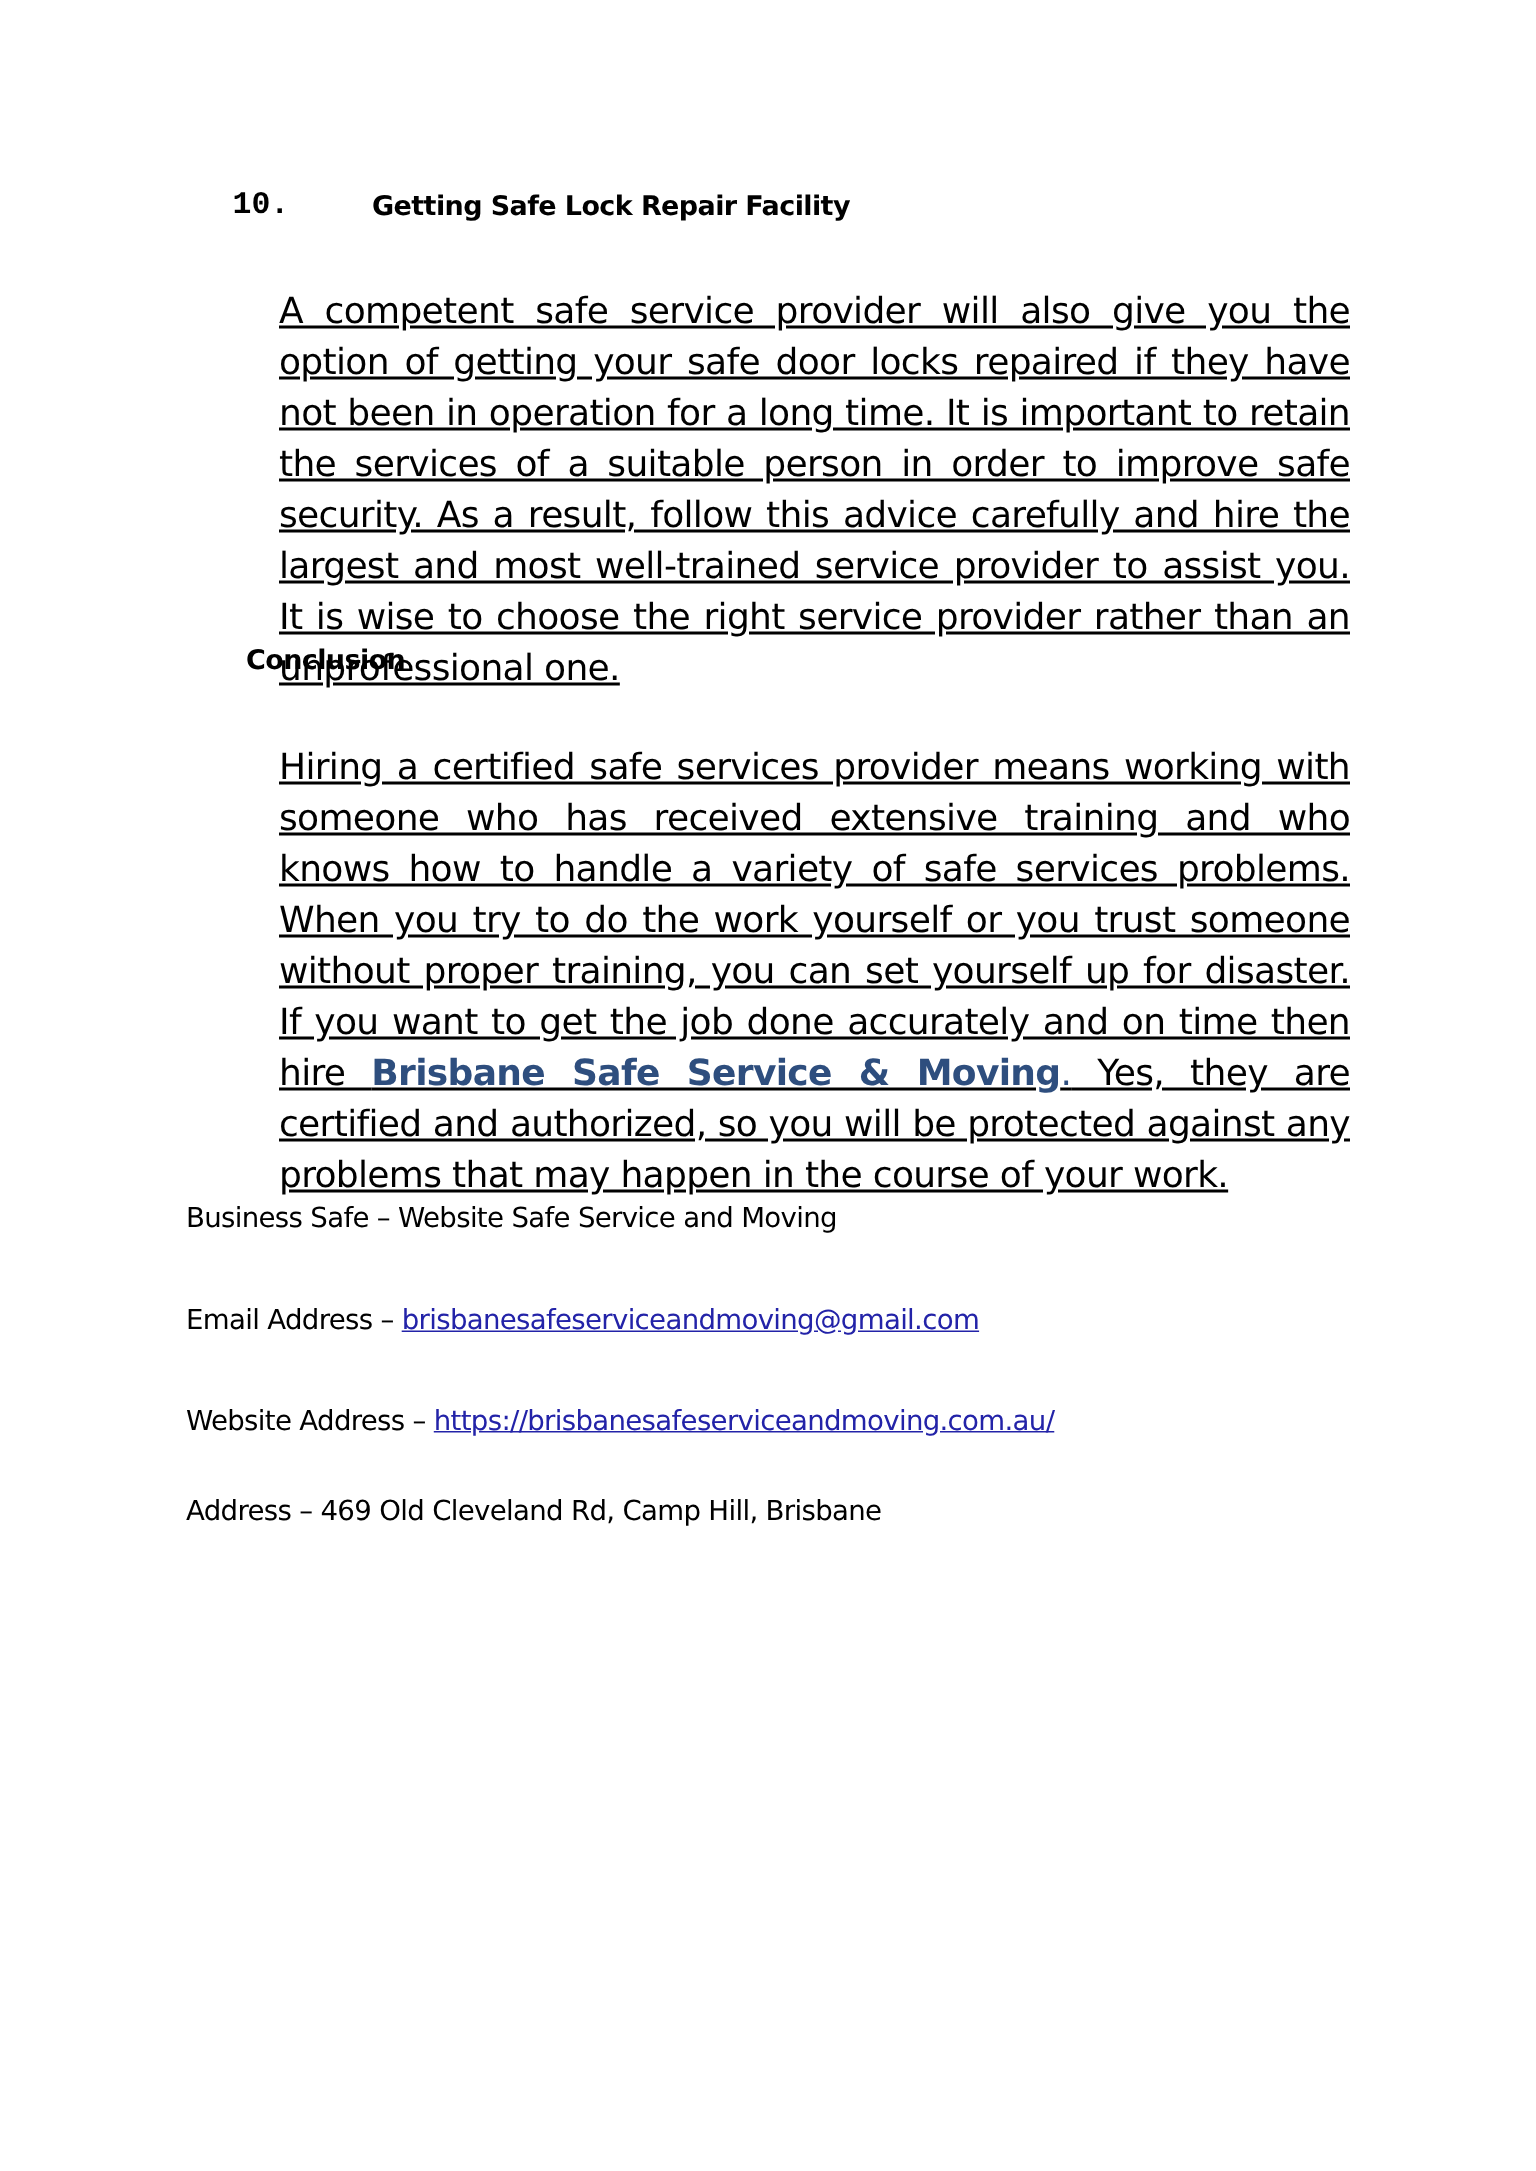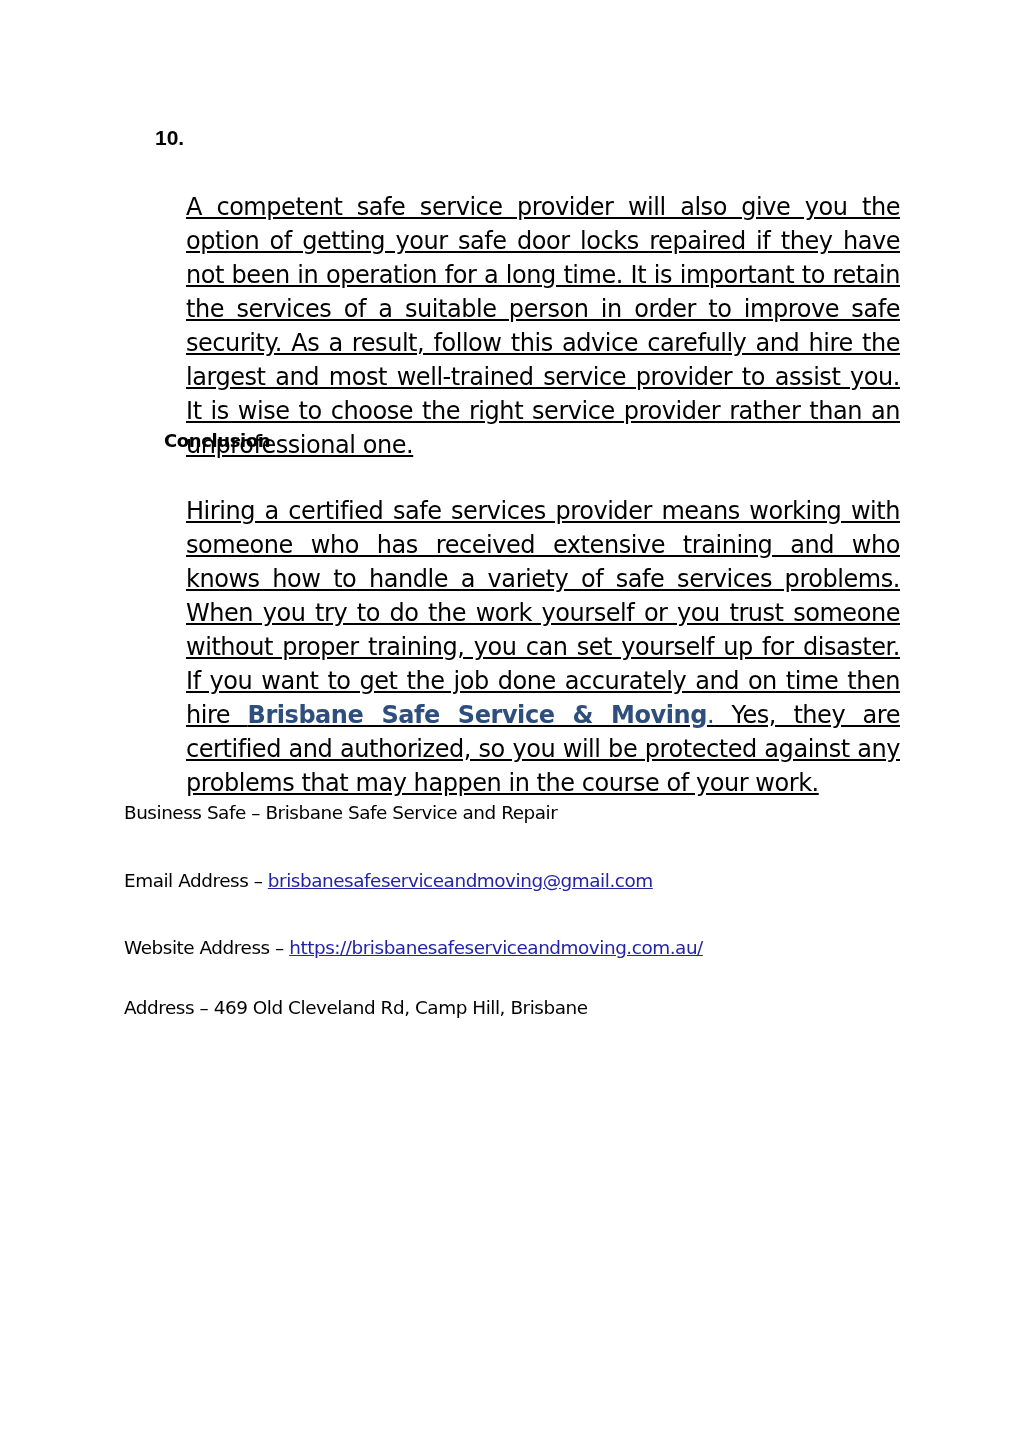--- a/index.html
+++ b/index.html
@@ -3,21 +3,21 @@
 <meta charset="utf-8">
 <style>
   html, body { margin: 0; padding: 0; background: #ffffff; }
   body {
     width: 1024px; height: 1447px; position: relative; overflow: hidden;
     font-family: "Liberation Sans", sans-serif; color: #000;
   }
   .page { position: absolute; left: 0; top: 0; width: 1024px; height: 1447px; }
   .h-num {
     position: absolute; left: 155px; top: 126px;
-    font-family: Liberation Sans, sans-serif; font-weight: bold; font-size: 21px;
+    font-family: Liberation Mono, monospace; font-weight: bold; font-size: 21px;
   }
   .h-title {
     position: absolute; left: 248px; top: 127px;
     font-family: "DejaVu Sans", sans-serif; font-weight: bold; font-size: 18px;
     letter-spacing: -0.4px;
   }
   .para {
     position: absolute; left: 186px; width: 714px;
     font-family: "DejaVu Sans", sans-serif; font-size: 24px; line-height: 34px;
     text-align: justify; letter-spacing: -0.45px; text-decoration: underline;
@@ -37,22 +37,23 @@
   .i2 { top: 870px; text-align: center; }
   .i3 { top: 937px; }
   .i4 { top: 997px; }
   a.link { color: #1a0dab; text-decoration: underline; color: #2323a8; }
 </style>
 </head>
 <body>
 
 <div class="page">
   <div class="h-num">10.</div>
+  <div class="h-title">Getting Safe Lock Repair Facility</div>
   <div class="para p1">A competent safe service provider will also give you the option of getting your safe door locks repaired if they have not been in operation for a long time. It is important to retain the services of a suitable person in order to improve safe security. As a result, follow this advice carefully and hire the largest and most well-trained service provider to assist you. It is wise to choose the right service provider rather than an unprofessional one.</div>
 
   <div class="conclusion">Conclusion</div>
   <div class="para p2"><span>Hiring a certified safe services provider means working with someone who has received extensive training and who knows how to handle a variety of safe services problems. When you try to do the work yourself or you trust someone without proper training, you can set yourself up for disaster. If you want to get the job done accurately and on time then hire </span><span class="brand">Brisbane Safe Service &amp; Moving</span><span class="brand" style="font-weight:normal">.</span><span> Yes, they are certified and authorized, so you will be protected against any problems that may happen in the course of your work.</span></div>
 
-  <div class="info i1"><span>Business Safe – </span><span>Brisbane Safe Service and Repair</span></div>
+  <div class="info i1"><span>Business Safe – </span><span>Website Safe Service and Moving</span></div>
   <div class="info i2"><span>Email Address – </span><a class="link">brisbanesafeserviceandmoving@gmail.com</a></div>
   <div class="info i3"><span>Website Address – </span><a class="link">https://brisbanesafeserviceandmoving.com.au/</a></div>
   <div class="info i4"><span>Address – </span><span>469 Old Cleveland Rd, Camp Hill, Brisbane</span></div>
 </div>
 
 </body></html>

